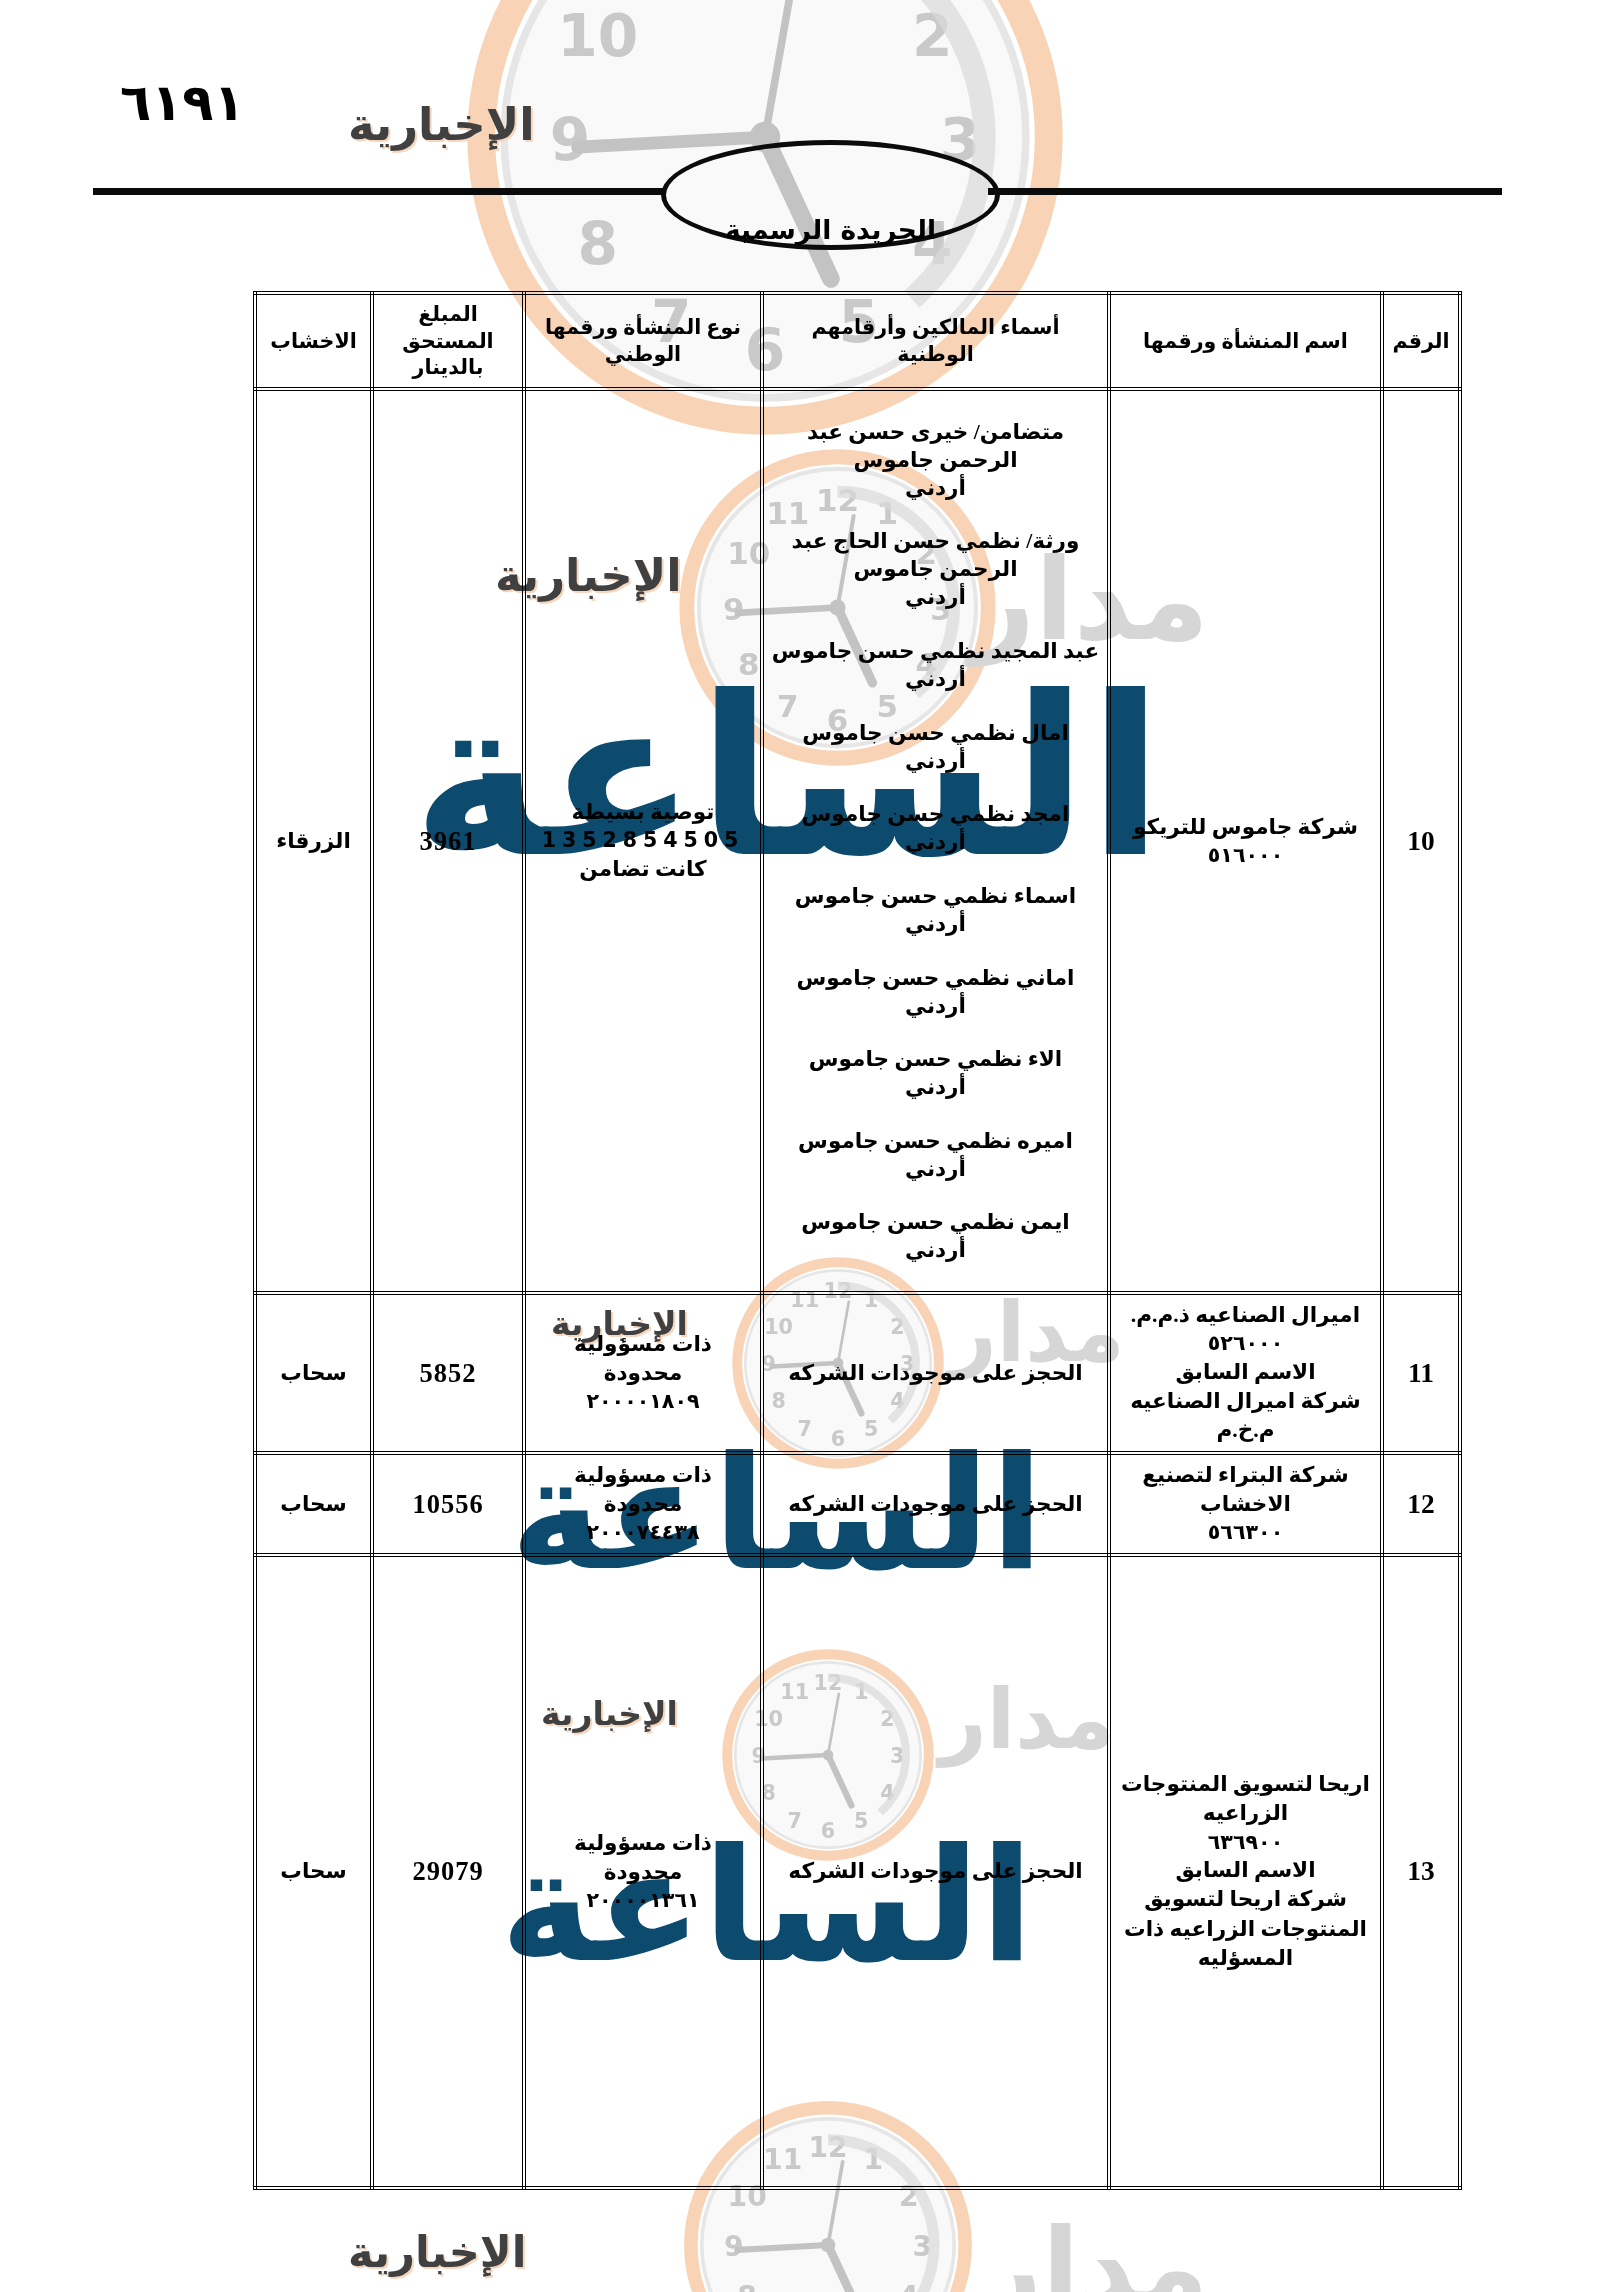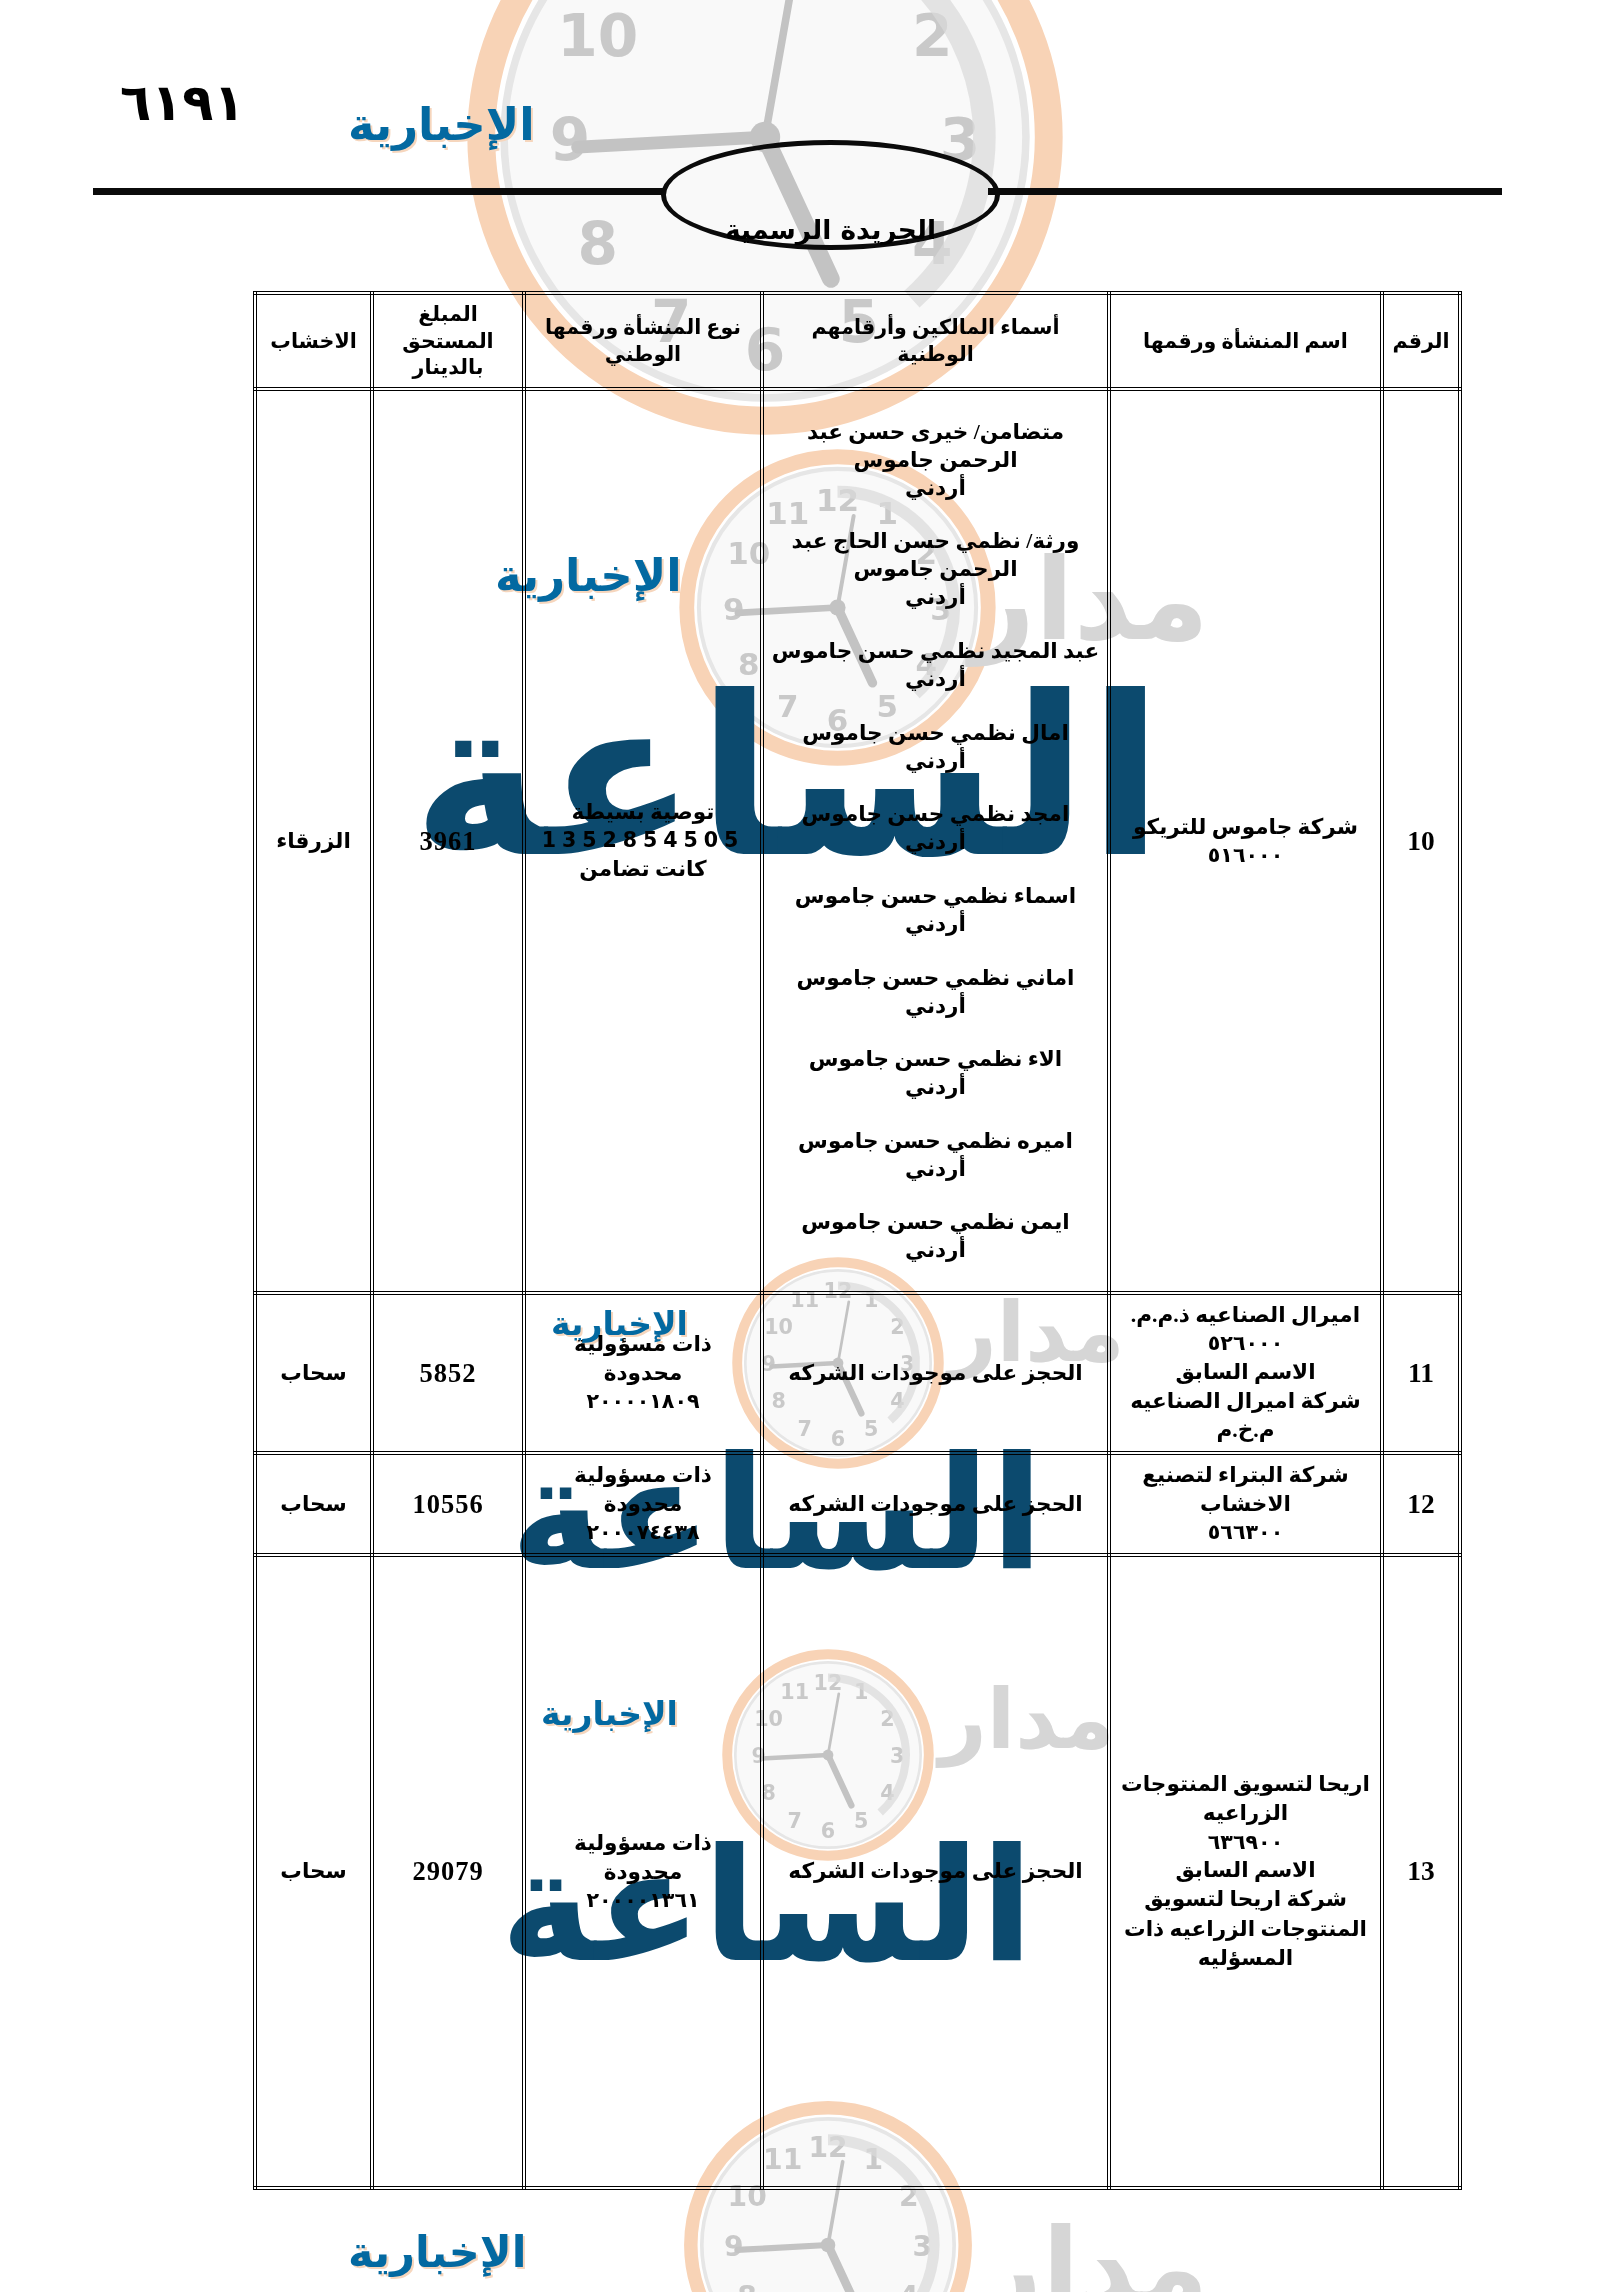--- a/index.html
+++ b/index.html
@@ -5,21 +5,21 @@
   html,body{margin:0;padding:0;}
   body{
     width:1621px;height:2293px;position:relative;overflow:hidden;background:#ffffff;
     font-family:"Liberation Serif","DejaVu Sans",serif;
   }
   .page{position:absolute;inset:0;}
   
   #wm-layer{position:absolute;inset:0;z-index:0;pointer-events:none;}
   .wm-clock{position:absolute;}
   .wm-text{position:absolute;font-weight:bold;font-family:"DejaVu Sans",sans-serif;white-space:nowrap;direction:rtl;}
-  .wm-ikh{color:#0369a1;text-shadow:2px 2px 0 #f6d6bd;}
+  .wm-ikh{color:#404040;text-shadow:2px 2px 0 #f6d6bd;}
   .wm-madar{color:#d6d6d6;}
   .wm-saa{color:#0c4a6e;margin-top:32px;}
   
   .content{position:absolute;inset:0;z-index:1;padding-left:32px;}
   .pagenum{
     position:absolute;left:120px;top:73px;font-size:51px;font-weight:bold;color:#000;
     font-family:"DejaVu Sans",sans-serif;letter-spacing:3.9px;direction:rtl;
   }
   .rule{position:absolute;top:188px;height:6.9px;background:#0b0b0b;}
   .rule-left{left:93px;width:571px;}

